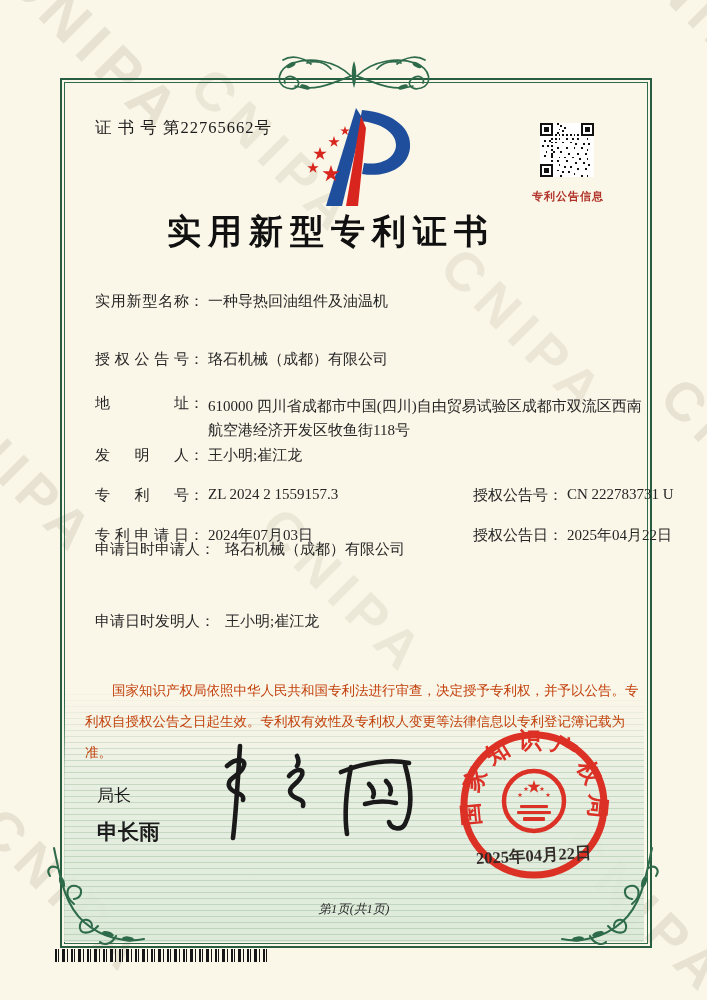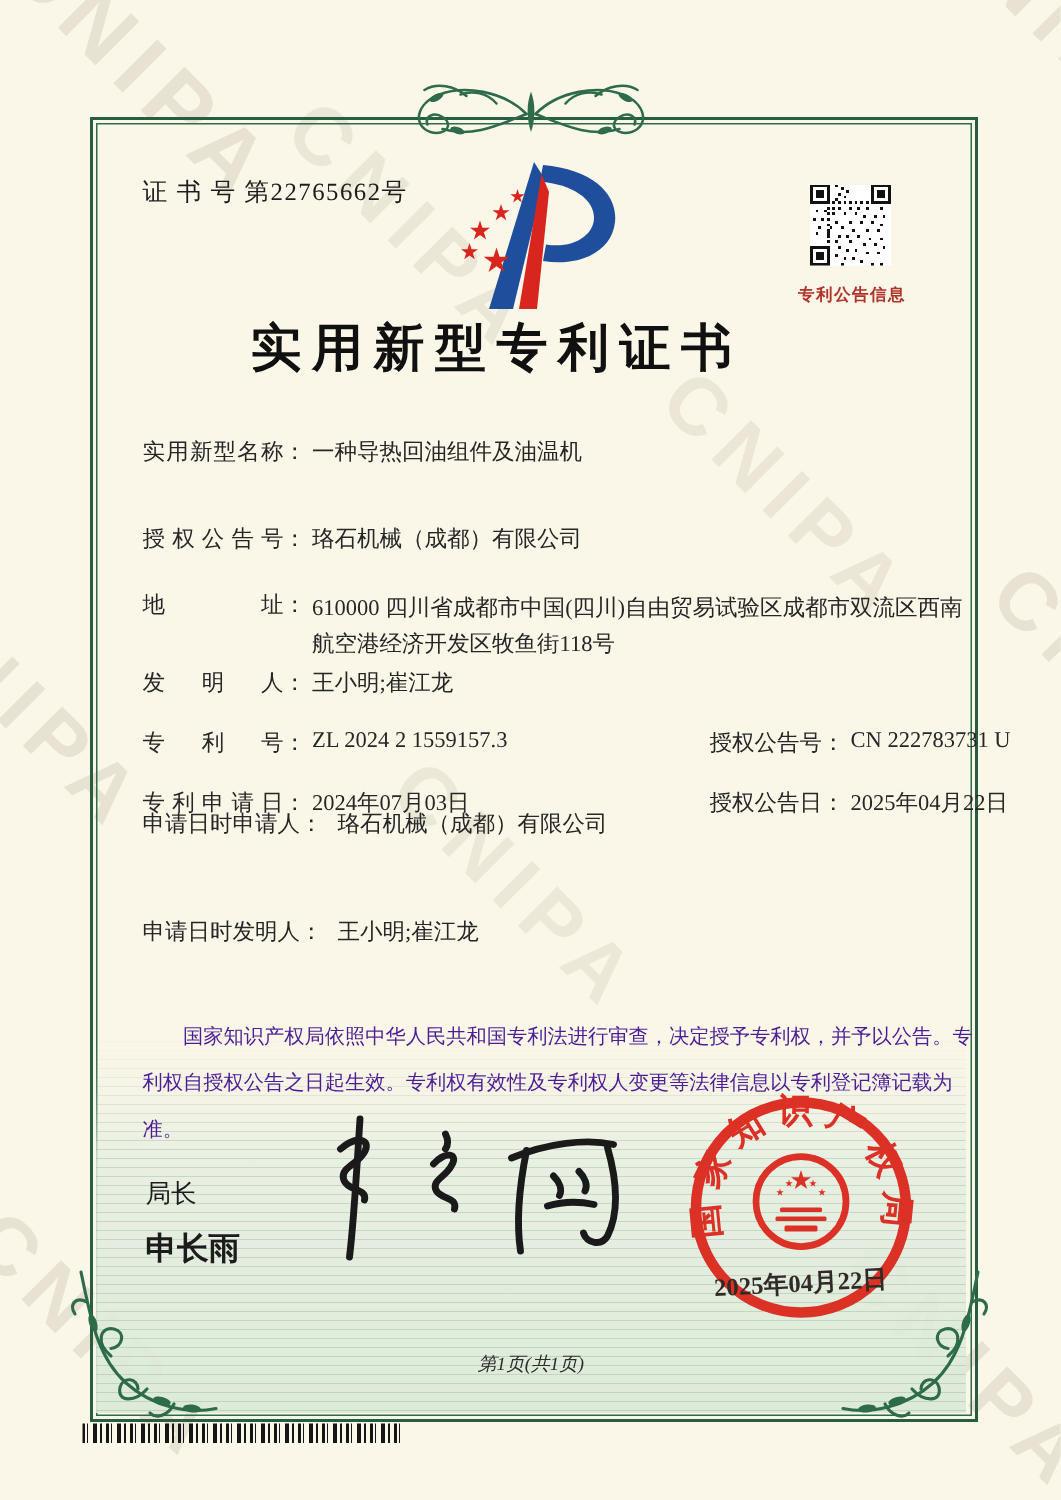--- a/index.html
+++ b/index.html
@@ -31,22 +31,22 @@
          font-size:34px;font-weight:bold;letter-spacing:7px;color:#101010;}
   
   .row{position:absolute;left:95px;font-size:15px;color:#262626;display:flex;align-items:flex-start;white-space:nowrap;}
   .lbl{display:inline-block;width:94px;text-align:justify;text-align-last:justify;}
   .lbl-auto{display:inline-block;}
   .sep{display:inline-block;margin-right:4px;}
   .val{display:inline-block;}
   .val.wrap{white-space:normal;width:448px;line-height:24px;}
   .col2{position:absolute;left:378px;top:0;display:flex;white-space:nowrap;}
   
-  .body-par{position:absolute;left:95px;top:675px;width:556px;font-size:13.5px;
-            line-height:31px;color:#4c1d95;z-index:3;}
+  .body-par{position:absolute;left:85px;top:675px;width:556px;font-size:13.5px;
+            line-height:31px;color:#c2410c;z-index:3;}
   .body-par .ind{display:inline-block;width:27px;}
   
   .sig-title{position:absolute;left:97px;top:784px;font-size:17px;z-index:3;
              font-family:"Liberation Sans","DejaVu Sans",sans-serif;font-weight:400;color:#1c1c1c;}
   .sig-name{position:absolute;left:97px;top:818px;font-size:21px;z-index:3;
             font-family:"Liberation Sans","DejaVu Sans",sans-serif;font-weight:600;color:#1c1c1c;}
   .sig-hand{position:absolute;left:193px;top:736px;width:244px;height:112px;z-index:3;}
   
   .seal{position:absolute;left:456px;top:727px;width:156px;height:156px;z-index:4;opacity:.93;}
   

